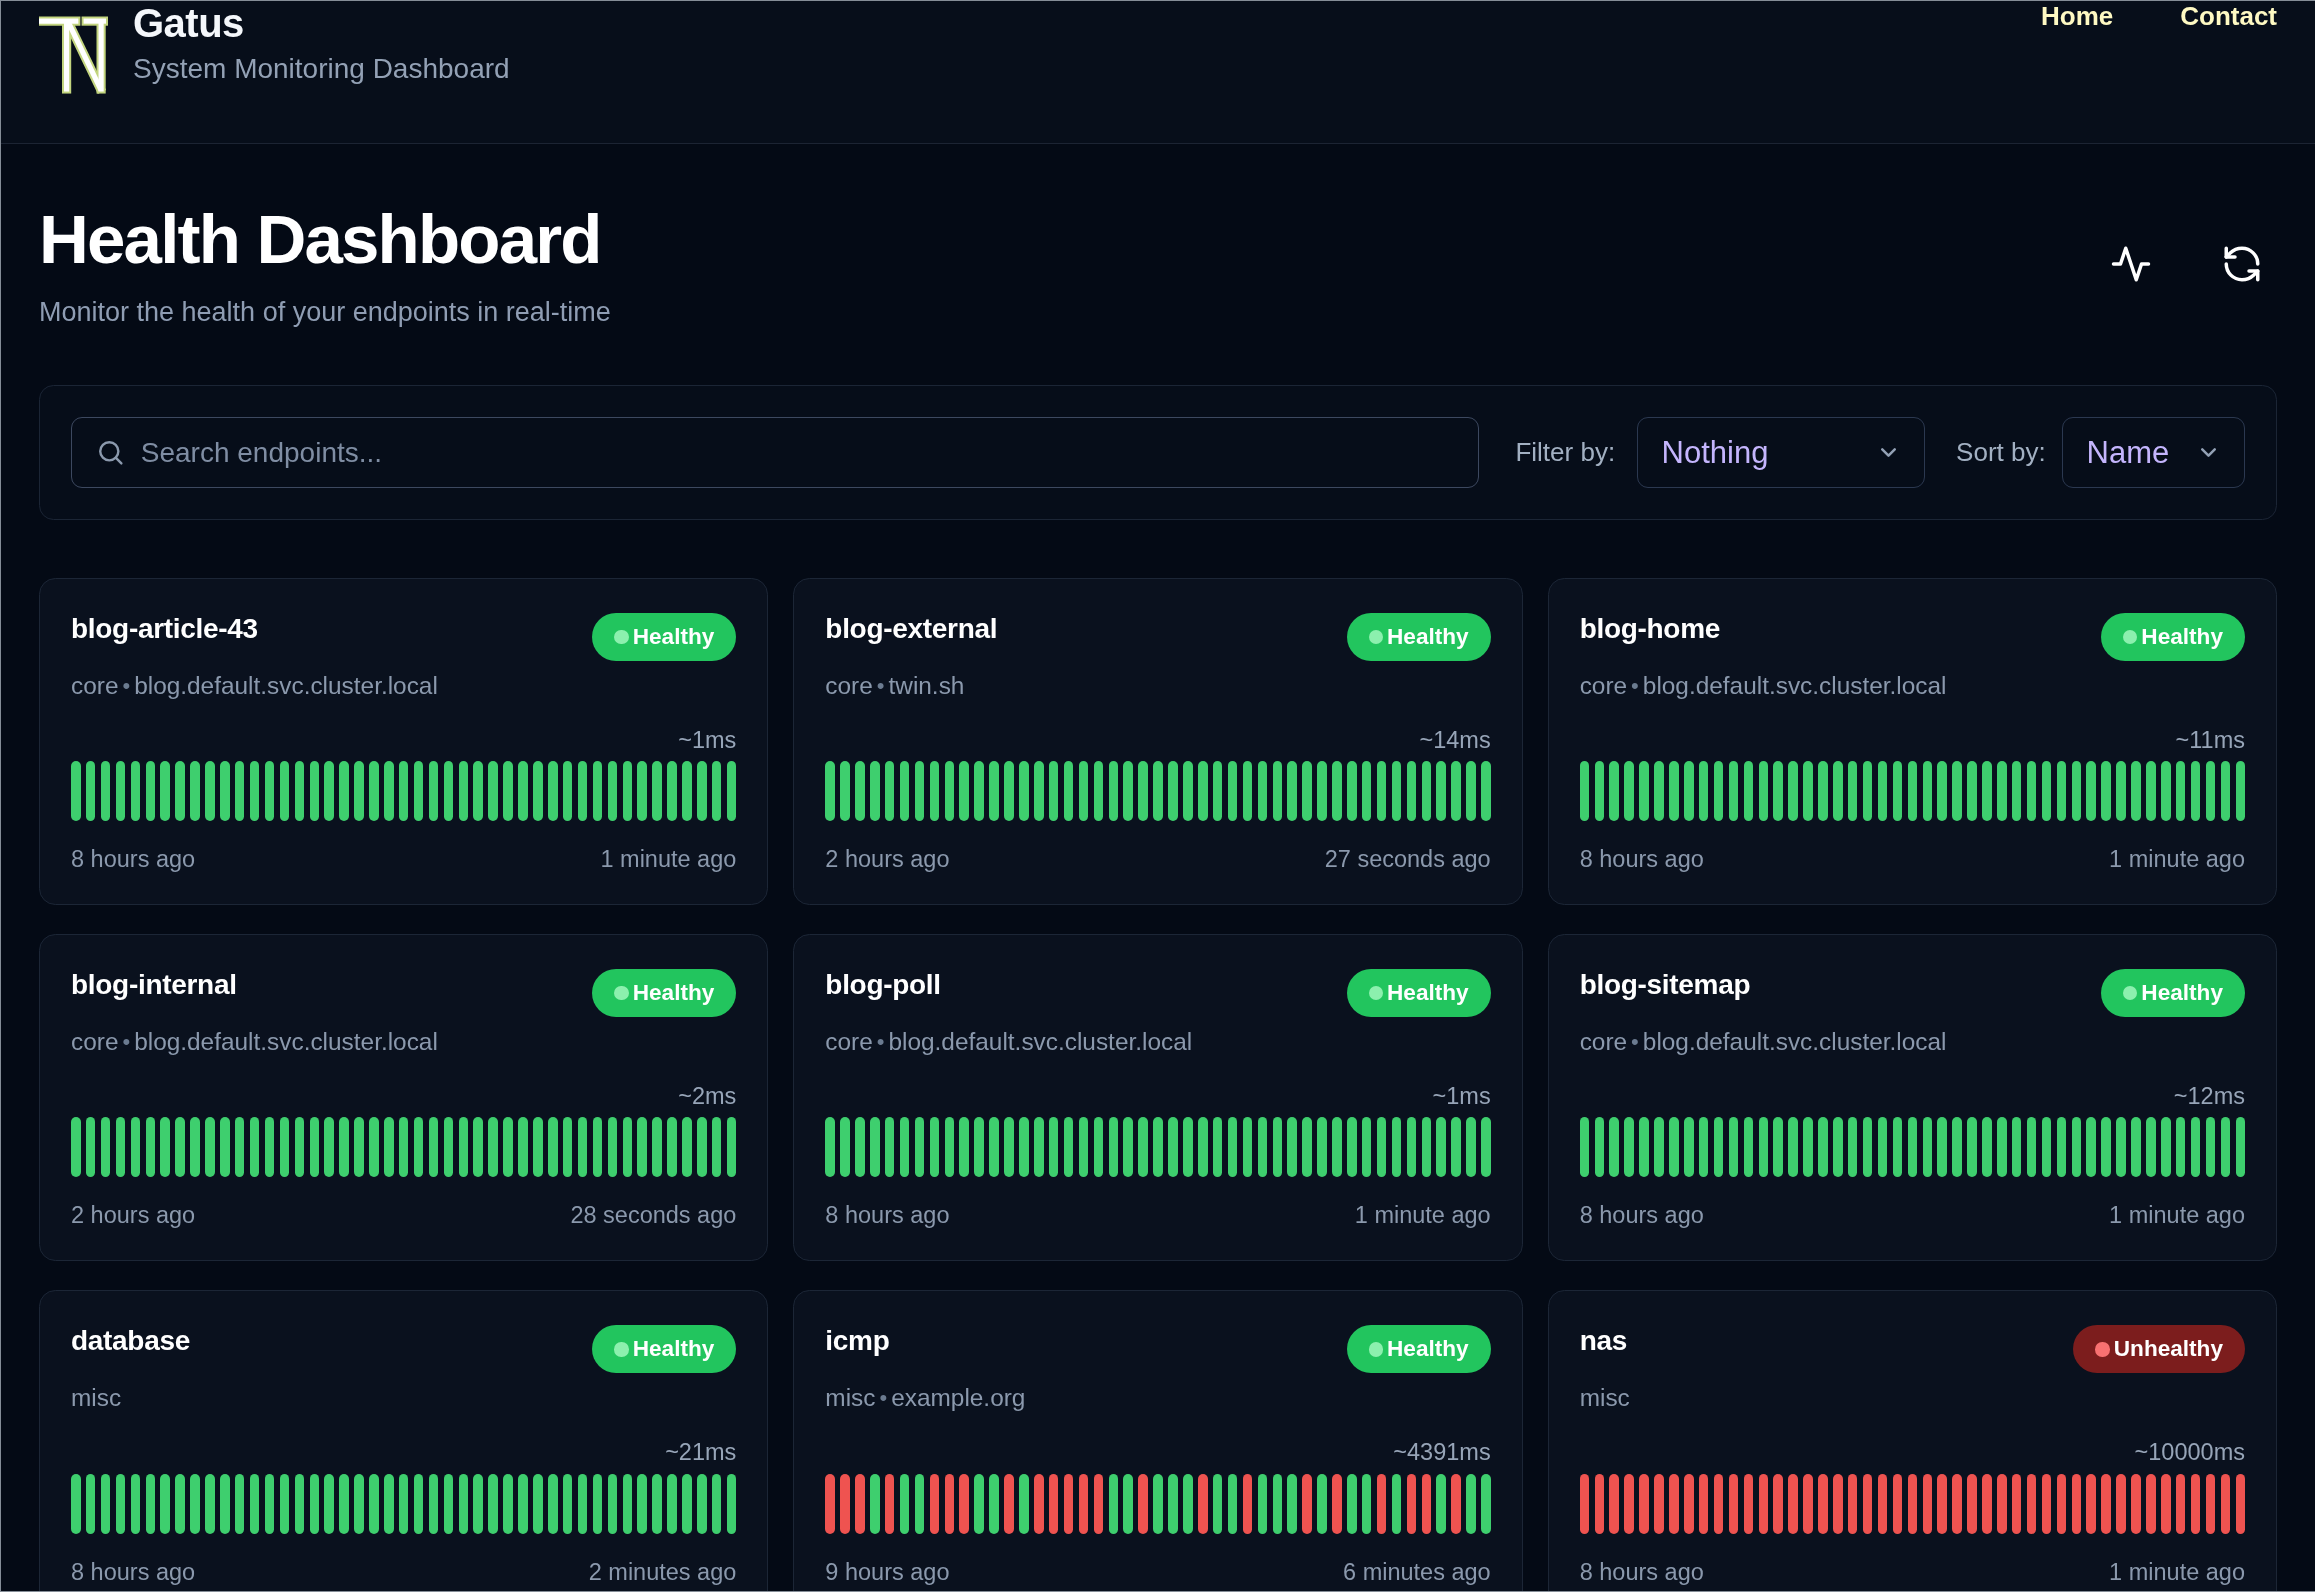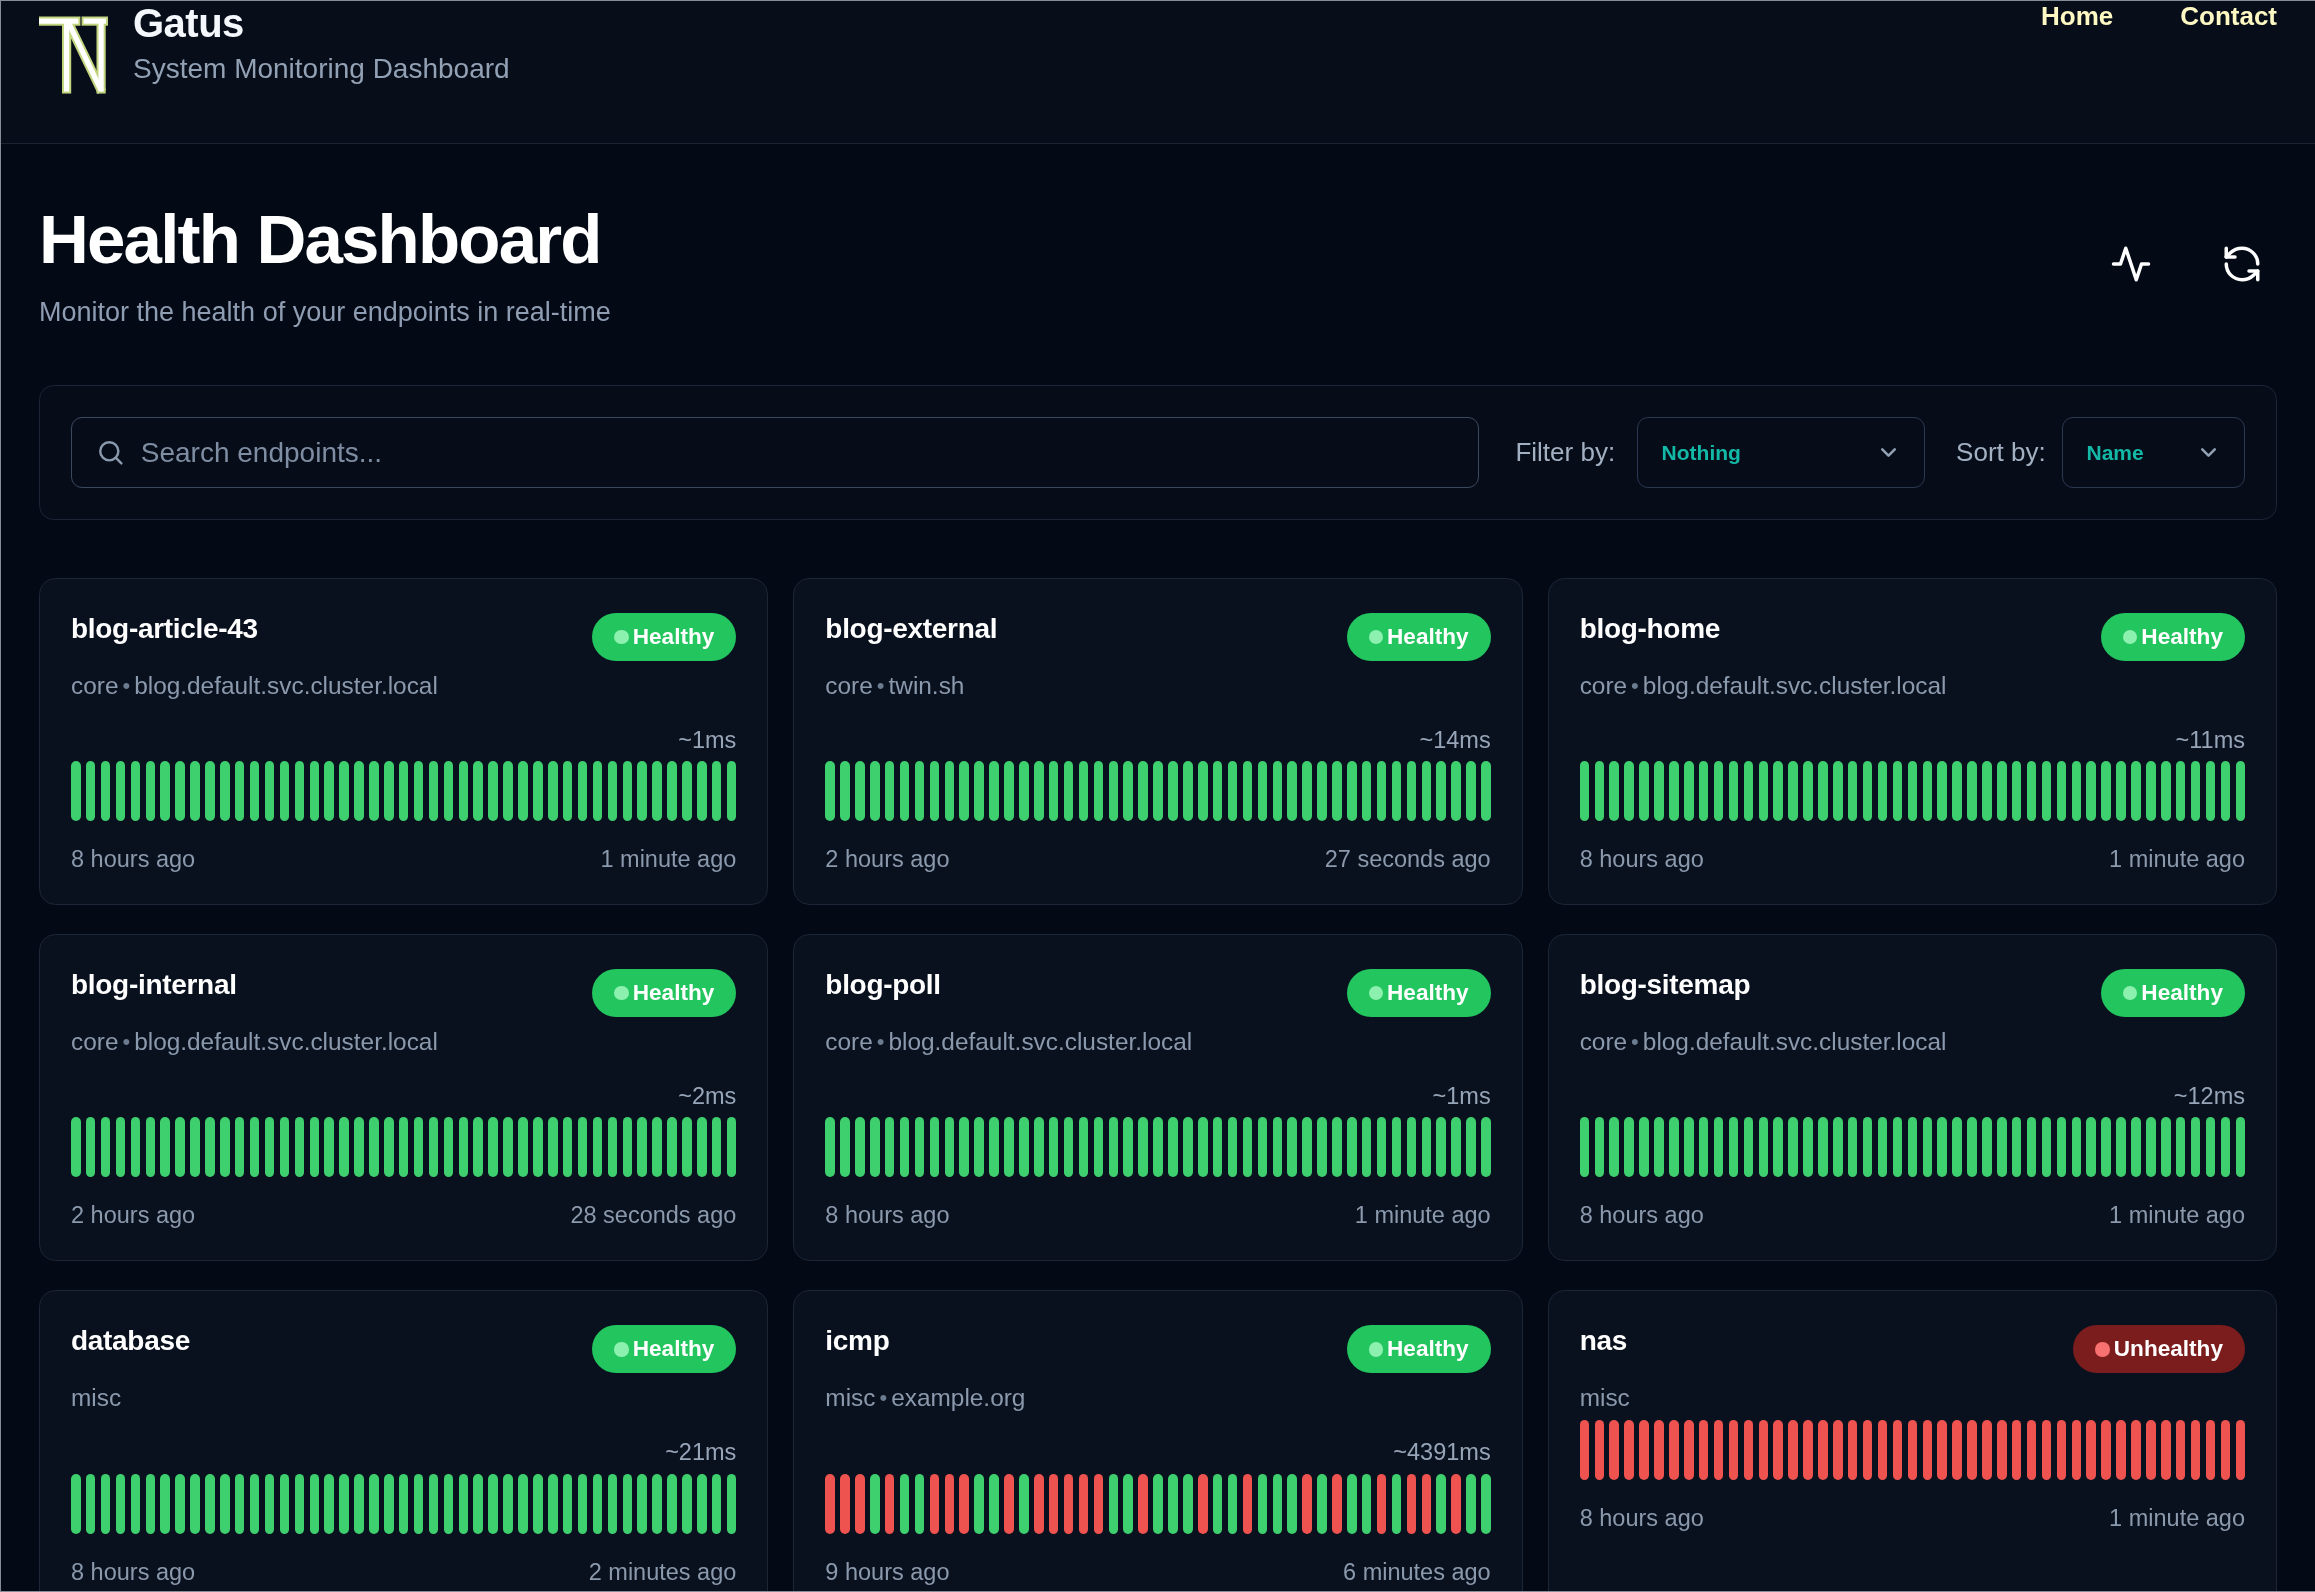--- a/index.html
+++ b/index.html
@@ -62,21 +62,21 @@
   .search-box input::placeholder{color:#7f8da3;}
   .tb-label{font-size:26px;color:#a2b0c2;margin-left:36px;white-space:nowrap;}
   .tb-label.sort{margin-left:31px;}
   .select-box{
     margin-left:22px;height:71px;border:1.8px solid var(--select-border);border-radius:11px;
     display:flex;align-items:center;justify-content:space-between;
     padding:0 23.5px;cursor:pointer;background:transparent;
   }
   .select-box.filter{width:288px;}
   .select-box.sort{width:183px;margin-left:16.3px;}
-  .select-box .val{font-size:21px;color:#14b8a6;font-weight:bold;}
+  .select-box .val{font-size:31px;color:#c4b5fd;}
   .select-box svg{width:25px;height:25px;stroke:#93a1b5;fill:none;stroke-width:2.4;stroke-linecap:round;stroke-linejoin:round;}
   
   .grid{margin-top:58px;display:grid;grid-template-columns:repeat(3,1fr);gap:29px 25px;}
   .card{
     background:var(--card-bg);border:1.8px solid var(--card-border);border-radius:16.3px;
     padding:34px 31px 31px;cursor:pointer;
   }
   .card-head{display:flex;justify-content:space-between;align-items:flex-start;}
   .ep-name{font-size:28px;font-weight:700;color:#ffffff;letter-spacing:-0.3px;}
   .badge{
@@ -716,20 +716,21 @@
       <div class="ep-name">nas</div>
       <div class="badge unhealthy">
         <span class="dot"></span>
         <span>Unhealthy</span>
       </div>
     </div>
     <div class="ep-sub">
       <span>misc</span>
 
     </div>
+    <div class="latency">~10000ms</div>
     <div class="bars">
             <div class="bar down"></div>
             <div class="bar down"></div>
             <div class="bar down"></div>
             <div class="bar down"></div>
             <div class="bar down"></div>
             <div class="bar down"></div>
             <div class="bar down"></div>
             <div class="bar down"></div>
             <div class="bar down"></div>

